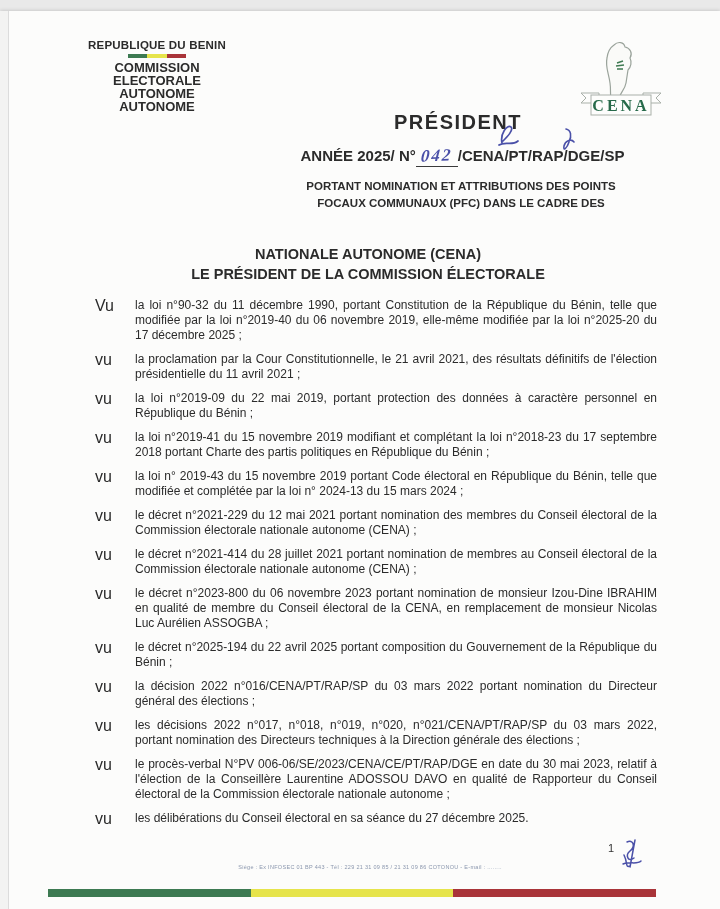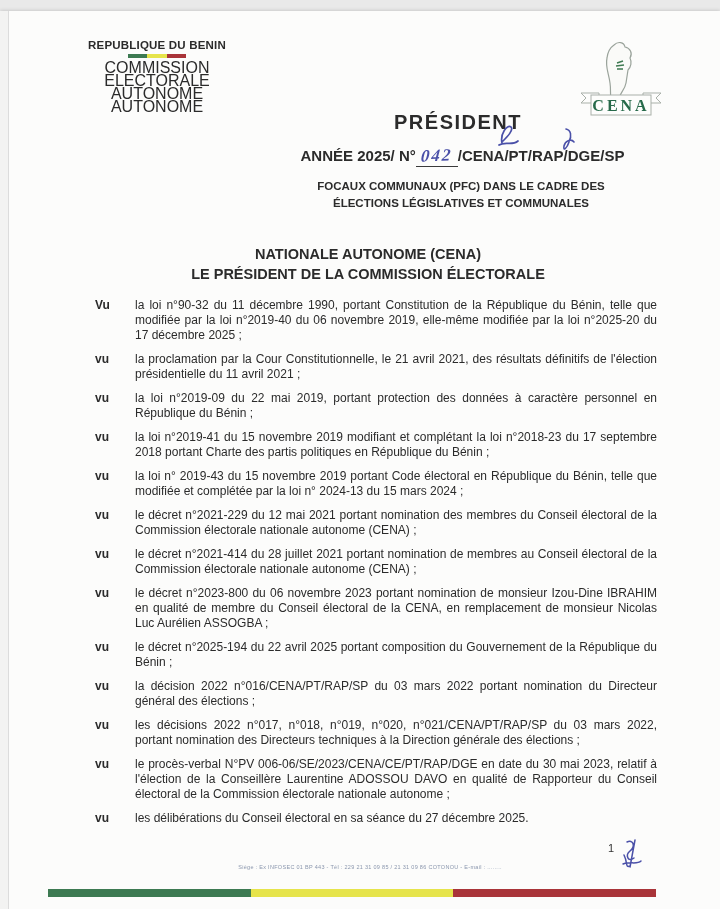--- a/index.html
+++ b/index.html
@@ -15,21 +15,21 @@
   .scan-edge{position:absolute;left:8px;top:0;width:1px;height:909px;background:#dcdcdc;}
   .scan-strip{position:absolute;left:0;top:0;width:8px;height:909px;background:#f3f3f2;}
 
   
   .hdr{position:absolute;left:80px;top:28px;width:154px;text-align:center;}
   .hdr .country{font-size:11.5px;font-weight:bold;letter-spacing:.2px;white-space:nowrap;}
   .flagbar{display:flex;width:58px;height:4px;margin:3px auto 3px auto;}
   .flagbar .g{flex:1;background:var(--flag_green);}
   .flagbar .y{flex:1;background:var(--flag_yellow);}
   .flagbar .r{flex:1;background:var(--flag_red);}
-  .hdr .org{font-size:16px;font-weight:normal;line-height:13px;}
+  .hdr .org{font-size:13px;font-weight:bold;line-height:13px;}
 
   
   .logo{position:absolute;left:575px;top:28px;width:92px;height:82px;}
 
   
   .decision-title{position:absolute;left:298px;top:100px;width:320px;text-align:center;
     font-size:20px;font-weight:bold;letter-spacing:1.5px;}
   .refline{position:absolute;left:240px;top:135px;width:445px;text-align:center;
     font-size:15px;font-weight:bold;white-space:nowrap;}
   .hw-num{display:inline-block;border-bottom:1.5px solid #3a3a3a;padding:0 3px;min-width:36px;}
@@ -37,21 +37,21 @@
     font-family:"Liberation Serif", serif;font-style:italic;font-size:17px;
     transform:rotate(-3deg) skewX(-8deg);letter-spacing:2px;}
   .subject{position:absolute;left:280px;top:167px;width:362px;text-align:center;
     font-size:11.5px;font-weight:bold;line-height:16.5px;}
   .authority{position:absolute;left:108px;top:233px;width:520px;text-align:center;
     font-size:14.5px;font-weight:bold;line-height:20px;}
 
   
   .visas{position:absolute;left:95px;top:287px;width:562px;}
   .visa{display:flex;margin-bottom:9px;}
-  .visa .lbl{width:40px;flex:0 0 40px;font-weight:bold;font-size:12px;line-height:15px;}
+  .visa .lbl{width:40px;flex:0 0 40px;font-weight:normal;font-size:16px;line-height:15px;}
   .visa .txt{flex:1;font-size:12px;line-height:15px;text-align:justify;}
 
   
   .pagenum{position:absolute;left:608px;top:831px;font-size:11px;color:#333;}
   .corner-paraph{position:absolute;left:617px;top:826px;}
   .contact{position:absolute;left:110px;top:853px;width:520px;text-align:center;
     font-size:5.5px;color:#8a96ad;letter-spacing:.3px;filter:blur(.3px);white-space:nowrap;}
   .bottombar{position:absolute;left:48px;top:878px;width:608px;height:8px;display:flex;}
   .bottombar .g{flex:1;background:var(--flag_green);}
   .bottombar .y{flex:1;background:var(--flag_yellow);}
@@ -102,22 +102,22 @@
       <path d="M5,22 C3,13 10,3 14,6 C17,9 10,16 6,20 M2,24 C8,20 15,25 21,20" fill="none" stroke="#4a50a8" stroke-width="1.7" stroke-linecap="round"></path>
     </svg>
   </div>
   <div class="paraph" style="left:560px;top:114px;">
     <svg width="18" height="30" viewBox="0 0 18 30">
       <path d="M6,4 C11,5 12,11 9,17 C7,23 3,27 4,21 C5,16 11,13 14,17" fill="none" stroke="#4a50a8" stroke-width="1.6" stroke-linecap="round"></path>
     </svg>
   </div>
 
   <div class="subject">
+    <div>PORTANT NOMINATION ET ATTRIBUTIONS DES POINTS</div>
     <div>FOCAUX COMMUNAUX (PFC) DANS LE CADRE DES</div>
-    <div>ÉLECTIONS LÉGISLATIVES ET COMMUNALES</div>
   </div>
 
   <div class="authority">
     <div>NATIONALE AUTONOME (CENA)</div>
     <div>LE PRÉSIDENT DE LA COMMISSION ÉLECTORALE</div>
   </div>
 
   <div class="visas">
     <div class="visa">
       <div class="lbl">Vu</div>

